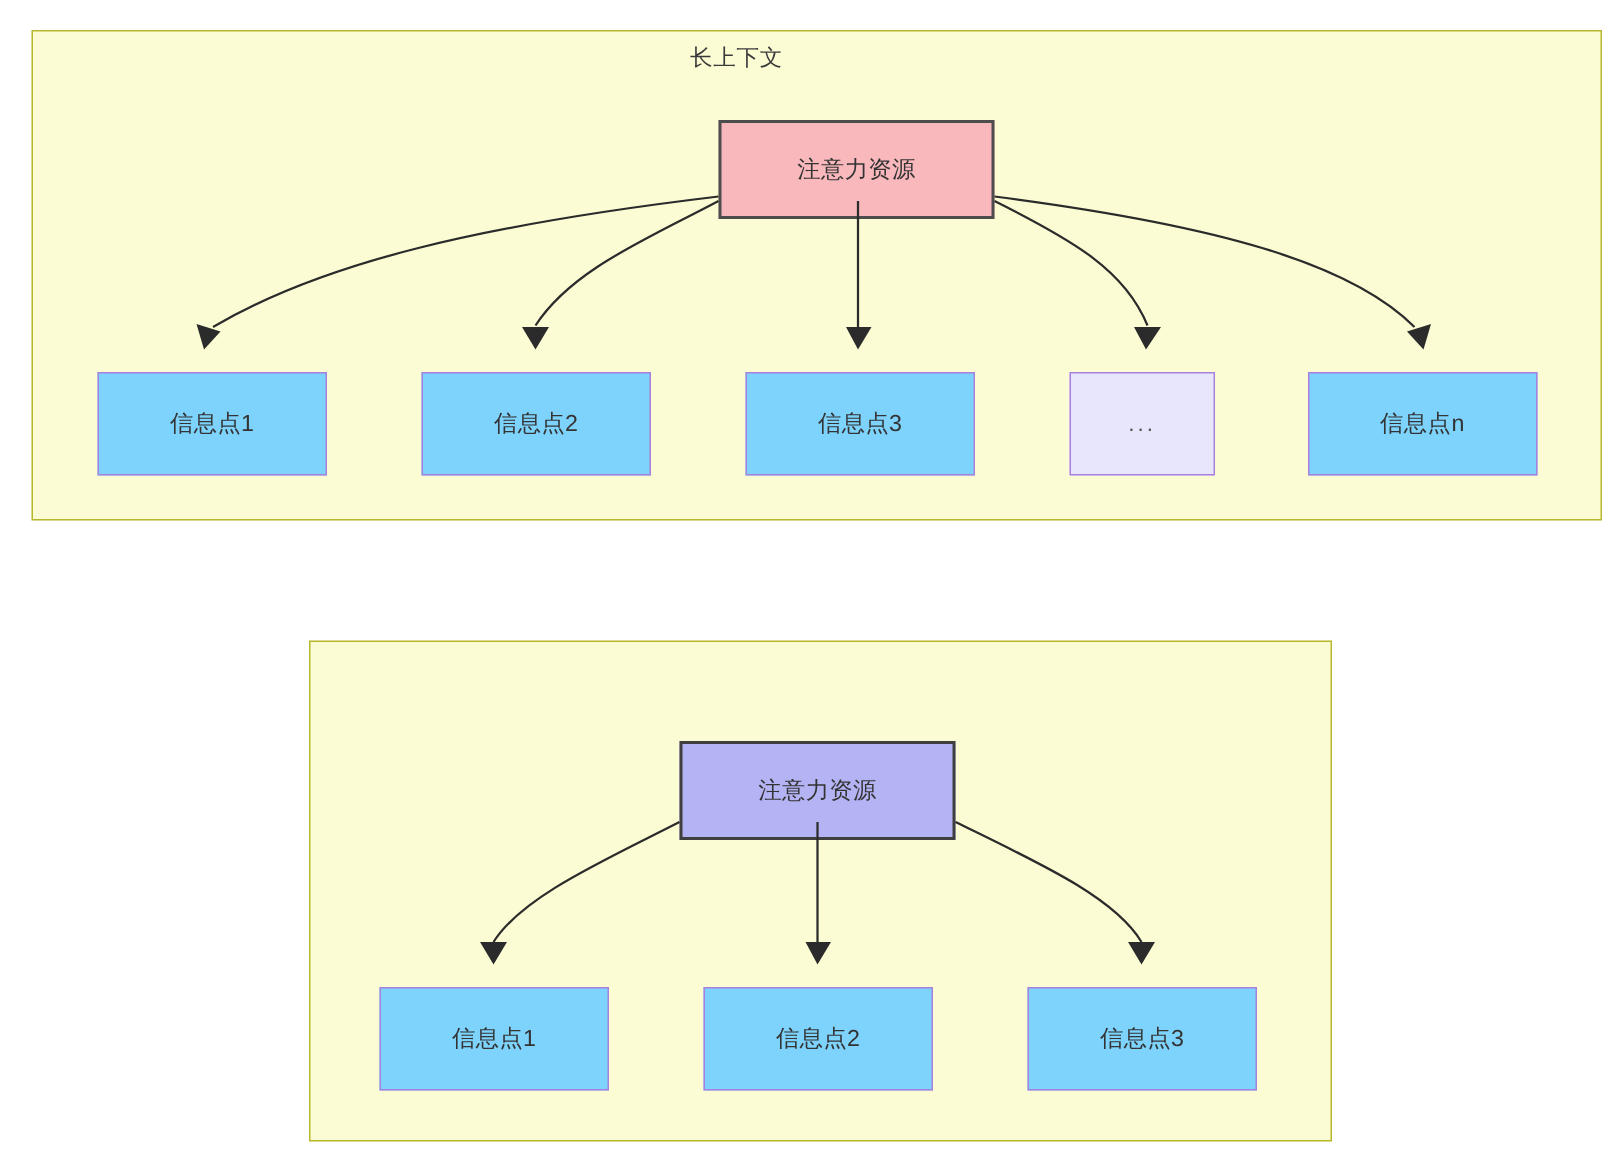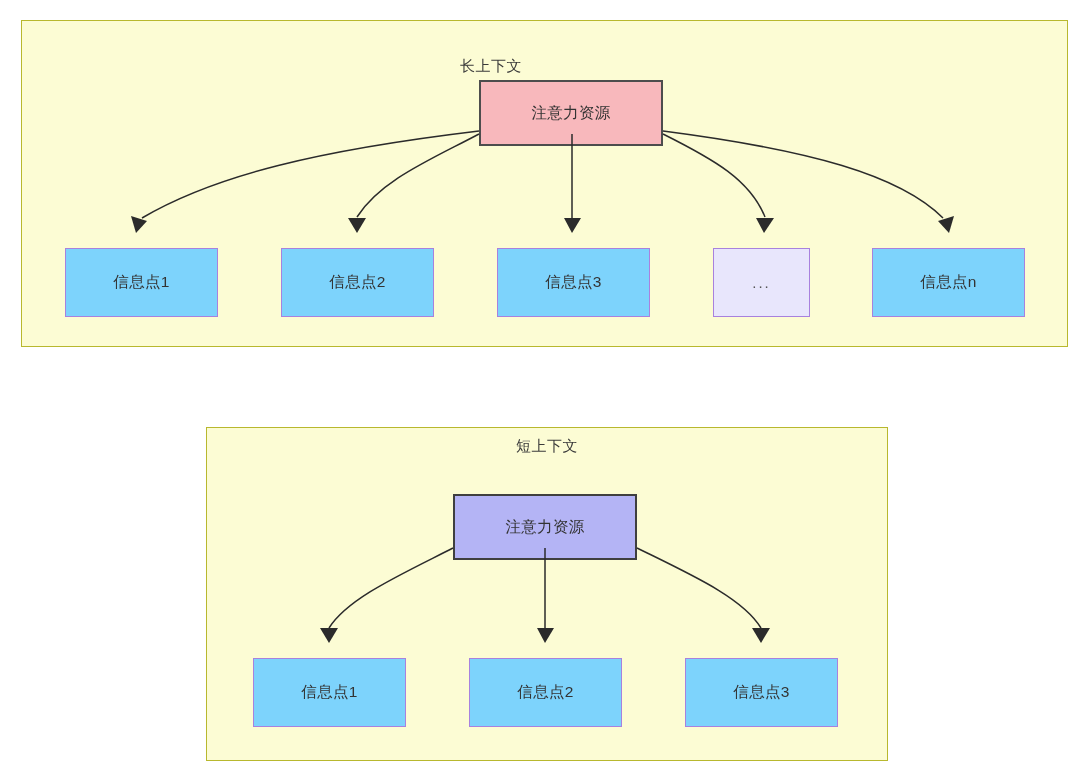--- a/index.html
+++ b/index.html
@@ -85,36 +85,35 @@
     fill: #2B2B2B;
     stroke: none;
   }
 </style>
 </head>
 <body>
 
 <div id="canvas">
 
   <div class="group-box" style="left:21px; top:20px; width:1047px; height:327px;"></div>
-  <div class="group-title" style="left:21px; top:29px; width:940px;margin-top:28px;">长上下文</div>
+  <div class="group-title" style="left:21px; top:29px; width:940px;">长上下文</div>
 
   <div class="node node-attention-long" style="left:479px; top:68px; width:184px; height:66px;">注意力资源</div>
 
   <div class="node node-info" style="left:65px; top:236px; width:153px; height:69px;">信息点1</div>
 
   <div class="node node-info" style="left:281px; top:236px; width:153px; height:69px;">信息点2</div>
 
   <div class="node node-info" style="left:497px; top:236px; width:153px; height:69px;">信息点3</div>
 
   <div class="node node-ellipsis" style="left:713px; top:236px; width:97px; height:69px;">...</div>
 
-  <div class="node node-info" style="left:872px; top:236px; width:153px; height:69px;">信息点n</div>
+  <div class="node node-info" style="left:872px; top:236px; width:153px; height:69px;font-family:Liberation Mono, monospace;">信息点n</div>
 
   <div class="group-box" style="left:206px; top:427px; width:682px; height:334px;"></div>
-  <div class="group-title" style="left:206px; top:437px; width:682px;">短上下文</div>
 
   <div class="node node-attention-short" style="left:453px; top:482px; width:184px; height:66px;">注意力资源</div>
 
   <div class="node node-info" style="left:253px; top:646px; width:153px; height:69px;">信息点1</div>
 
   <div class="node node-info" style="left:469px; top:646px; width:153px; height:69px;">信息点2</div>
 
   <div class="node node-info" style="left:685px; top:646px; width:153px; height:69px;">信息点3</div>
 
   <svg class="edges" viewBox="0 0 1080 774">

